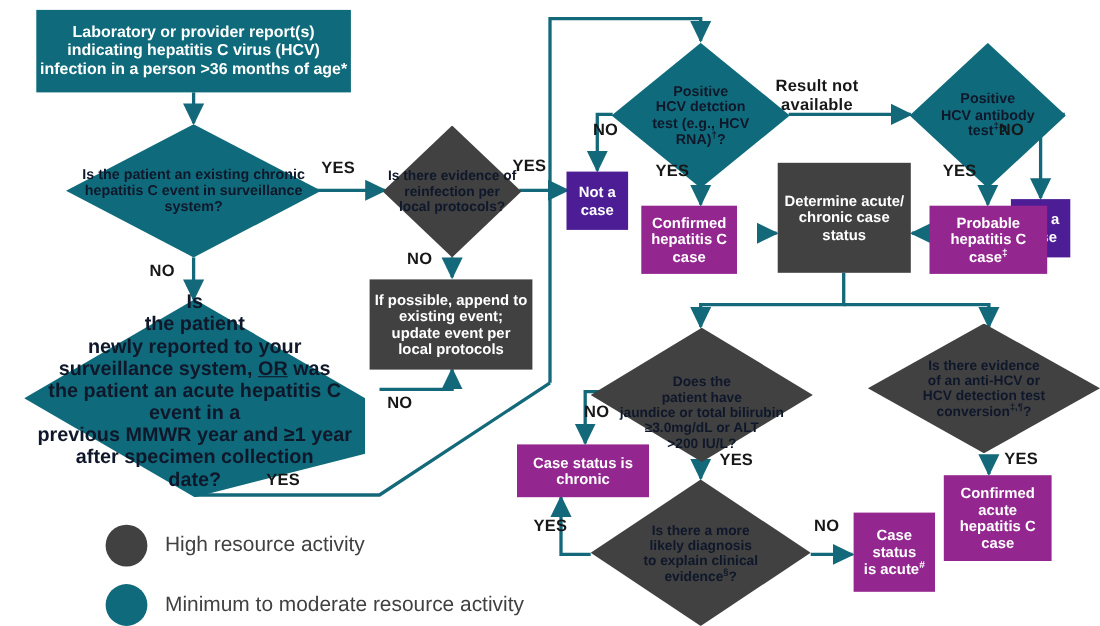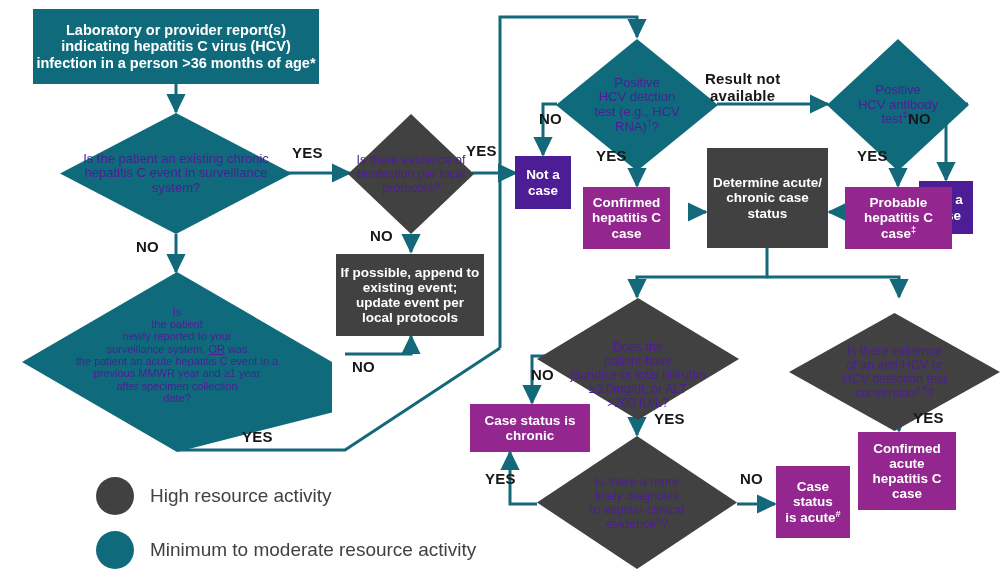--- a/index.html
+++ b/index.html
@@ -47,22 +47,22 @@
     justify-content:center;
   }
   .diamond .shape{
     position:absolute;
     left:0;top:0;width:100%;height:100%;
     clip-path:polygon(50% 0%,100% 50%,50% 100%,0% 50%);
   }
   .diamond .label{
     position:relative;
     z-index:1;
-    color:#4c1d95;
-    font-weight:normal;
+    color:#0f172a;
+    font-weight:bold;
     text-align:center;
     line-height:1.12;
     width:100%;
     padding:0 4px;
     box-sizing:border-box;
   }
   .d-teal .shape{background:#0F6B7B;}
   .d-gray .shape{background:#414141;}
   
   .penta .shape{
@@ -161,21 +161,21 @@
     <span class="txt">Laboratory or provider report(s) indicating hepatitis C virus (HCV) infection in a person &gt;36 months of age*</span>
   </div>
 
   <div class="diamond d-teal" style="left:60px;top:113px;width:232px;height:121px;">
     <div class="shape"></div>
     <div class="label" style="font-size:13px;">Is the patient an existing chronic hepatitis C event in surveillance system?</div>
   </div>
 
   <div class="diamond d-teal penta" style="left:22px;top:272px;width:310px;height:180px;">
     <div class="shape"></div>
-    <div class="label" style="font-size:11px;margin-top:-14px;">Is<br>the patient<br>newly reported to your<br>surveillance system, <span class="u">OR</span> was<br>the patient an acute hepatitis C event in a<br>previous MMWR year and ≥1 year<br>after specimen collection<br>date?</div>
+    <div class="label" style="font-size:18px;margin-top:-14px;">Is<br>the patient<br>newly reported to your<br>surveillance system, <span class="u">OR</span> was<br>the patient an acute hepatitis C event in a<br>previous MMWR year and ≥1 year<br>after specimen collection<br>date?</div>
   </div>
 
   <div class="diamond d-gray" style="left:348px;top:114px;width:126px;height:120px;">
     <div class="shape"></div>
     <div class="label" style="font-size:12.5px;">Is there evidence of reinfection per local protocols?</div>
   </div>
 
   <div class="node rect-gray" style="left:336px;top:254px;width:148px;height:82px;font-size:13.5px;">
     <span class="txt">If possible, append to existing event; update event per local protocols</span>
   </div>
@@ -208,21 +208,21 @@
 
   <div class="node rect-purple" style="left:845px;top:187px;width:107px;height:62px;font-size:13.5px;">
     <span class="txt">Probable<br>hepatitis C<br>case<sup>‡</sup></span>
   </div>
 
   <div class="diamond d-gray" style="left:537px;top:298px;width:202px;height:122px;">
     <div class="shape"></div>
     <div class="label" style="font-size:12.5px;margin-top:32px;">Does the<br>patient have<br>jaundice or total bilirubin<br>≥3.0mg/dL or ALT<br>&gt;200 IU/L?</div>
   </div>
 
-  <div class="diamond d-gray" style="left:789px;top:313px;width:211px;height:118px;">
+  <div class="diamond d-gray" style="left:789px;top:294px;width:211px;height:118px;">
     <div class="shape"></div>
     <div class="label" style="font-size:12.5px;">Is there evidence<br>of an anti-HCV or<br>HCV detection test<br>conversion<sup>‡,¶</sup>?</div>
   </div>
 
   <div class="node rect-purple" style="left:470px;top:404px;width:120px;height:48px;font-size:13.5px;">
     <span class="txt">Case status is chronic</span>
   </div>
 
   <div class="diamond d-gray" style="left:537px;top:436px;width:200px;height:133px;">
     <div class="shape"></div>

